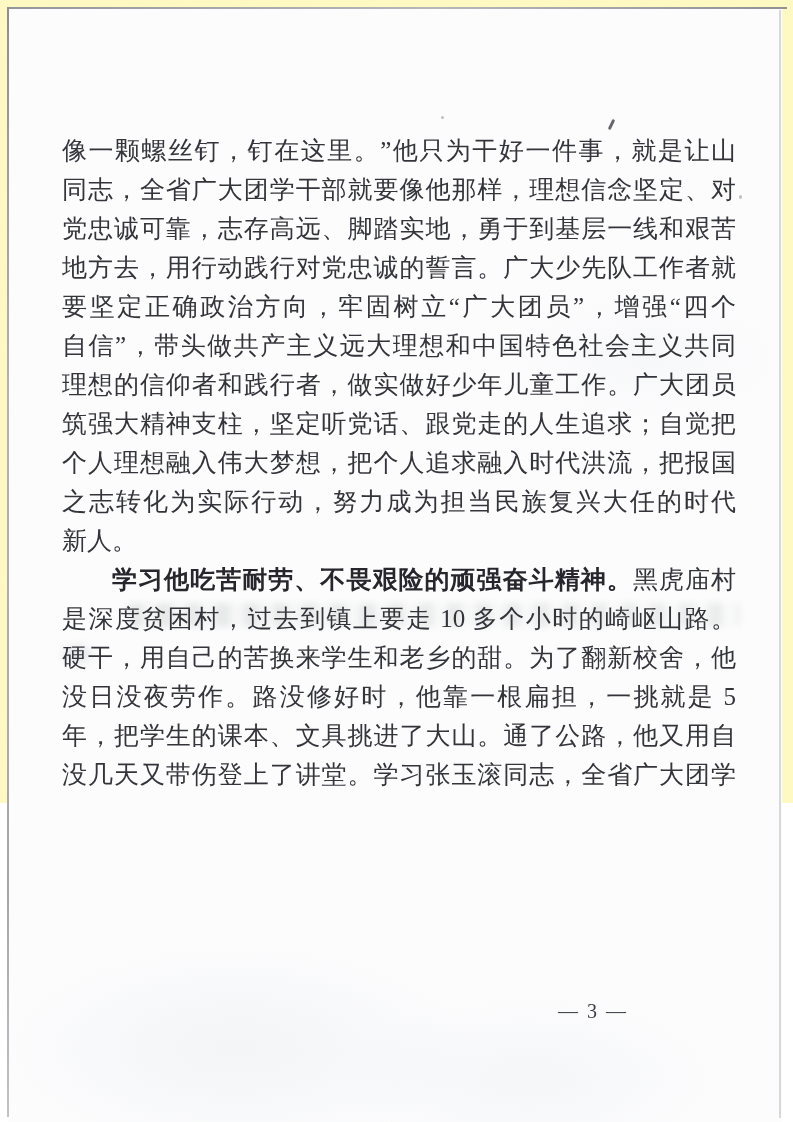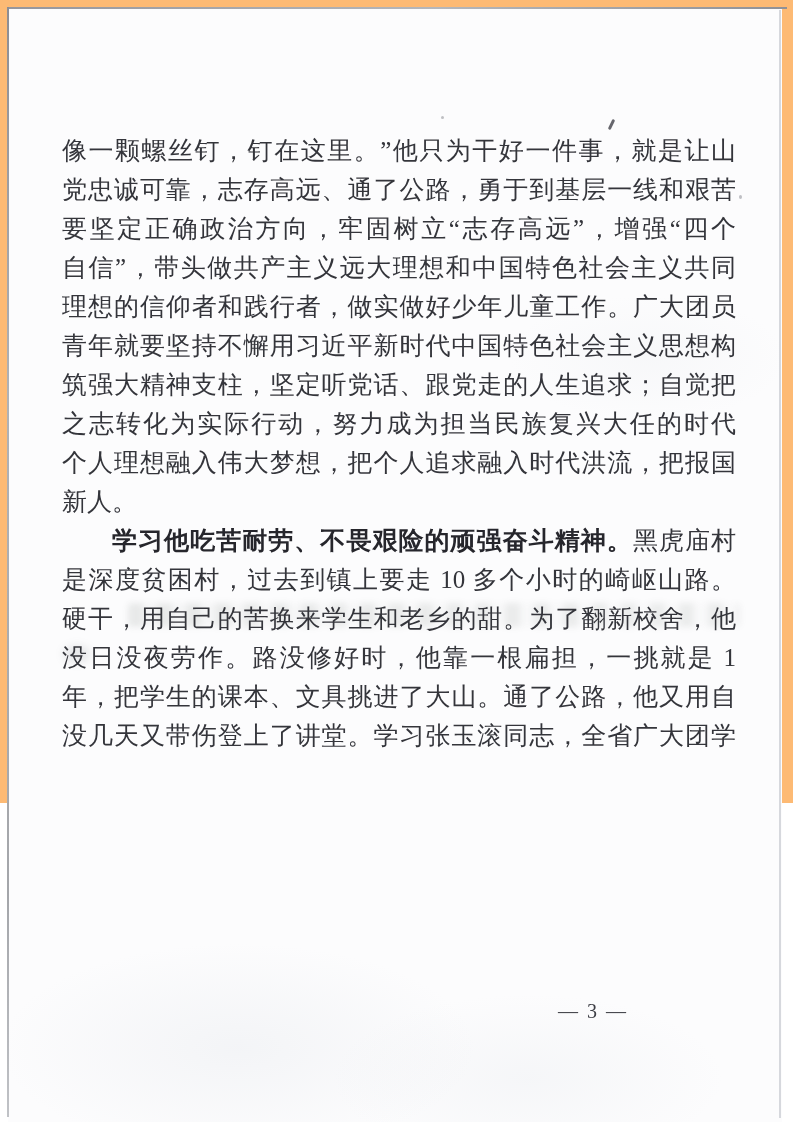--- a/index.html
+++ b/index.html
@@ -9,21 +9,21 @@
     width: 793px;
     height: 1122px;
     background: #ffffff;
     overflow: hidden;
     font-family: "Liberation Serif", serif;
   }
   .canvas {
     position: relative;
     width: 793px;
     height: 803px;
-    background: #fdba74;
+    background: #fef9c3;
   }
   
   .paper {
     position: absolute;
     left: 8px;
     top: 8px;
     width: 774px;
     height: 1114px;
     background:
       radial-gradient(340px 150px at 230px 1040px, rgba(198,205,214,0.16), rgba(198,205,214,0) 70%),
@@ -148,32 +148,33 @@
   <div class="edge-right"></div>
 
   <div class="ghost-strip"></div>
   <div class="margin-smudge"></div>
   <div class="stray-mark"></div>
   <div class="speck speck-1"></div>
   <div class="speck speck-2"></div>
 
   <div class="doc-text">
     <div class="line">像一颗螺丝钉，钉在这里。”他只为干好一件事，就是让山</div>
-    <div class="line">党忠诚可靠，志存高远、通了公路，勇于到基层一线和艰苦</div>
-    <div class="line">要坚定正确政治方向，牢固树立“志存高远”，增强“四个</div>
+    <div class="line">同志，全省广大团学干部就要像他那样，理想信念坚定、对</div>
+    <div class="line">党忠诚可靠，志存高远、脚踏实地，勇于到基层一线和艰苦</div>
+    <div class="line">地方去，用行动践行对党忠诚的誓言。广大少先队工作者就</div>
+    <div class="line">要坚定正确政治方向，牢固树立“广大团员”，增强“四个</div>
     <div class="line">自信”，带头做共产主义远大理想和中国特色社会主义共同</div>
     <div class="line">理想的信仰者和践行者，做实做好少年儿童工作。广大团员</div>
-    <div class="line">青年就要坚持不懈用习近平新时代中国特色社会主义思想构</div>
     <div class="line">筑强大精神支柱，坚定听党话、跟党走的人生追求；自觉把</div>
+    <div class="line">个人理想融入伟大梦想，把个人追求融入时代洪流，把报国</div>
     <div class="line">之志转化为实际行动，努力成为担当民族复兴大任的时代</div>
-    <div class="line">个人理想融入伟大梦想，把个人追求融入时代洪流，把报国</div>
     <div class="line line--short">新人。</div>
     <div class="line line--indent"><span class="lead-bold">学习他吃苦耐劳、不畏艰险的顽强奋斗精神。</span><span>黑虎庙村</span></div>
     <div class="line">是深度贫困村，过去到镇上要走 10 多个小时的崎岖山路。</div>
     <div class="line">硬干，用自己的苦换来学生和老乡的甜。为了翻新校舍，他</div>
-    <div class="line">没日没夜劳作。路没修好时，他靠一根扁担，一挑就是 1</div>
+    <div class="line">没日没夜劳作。路没修好时，他靠一根扁担，一挑就是 5</div>
     <div class="line">年，把学生的课本、文具挑进了大山。通了公路，他又用自</div>
     <div class="line">没几天又带伤登上了讲堂。学习张玉滚同志，全省广大团学</div>
   </div>
 
   <div class="page-number">— 3 —</div>
 
 </div>
 
 </body></html>

